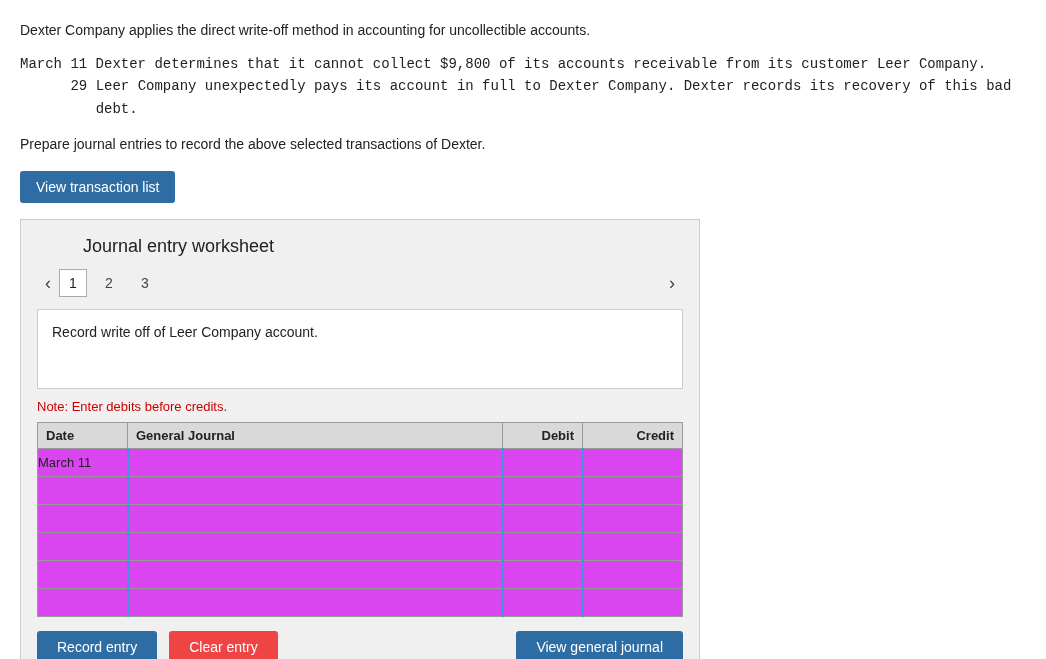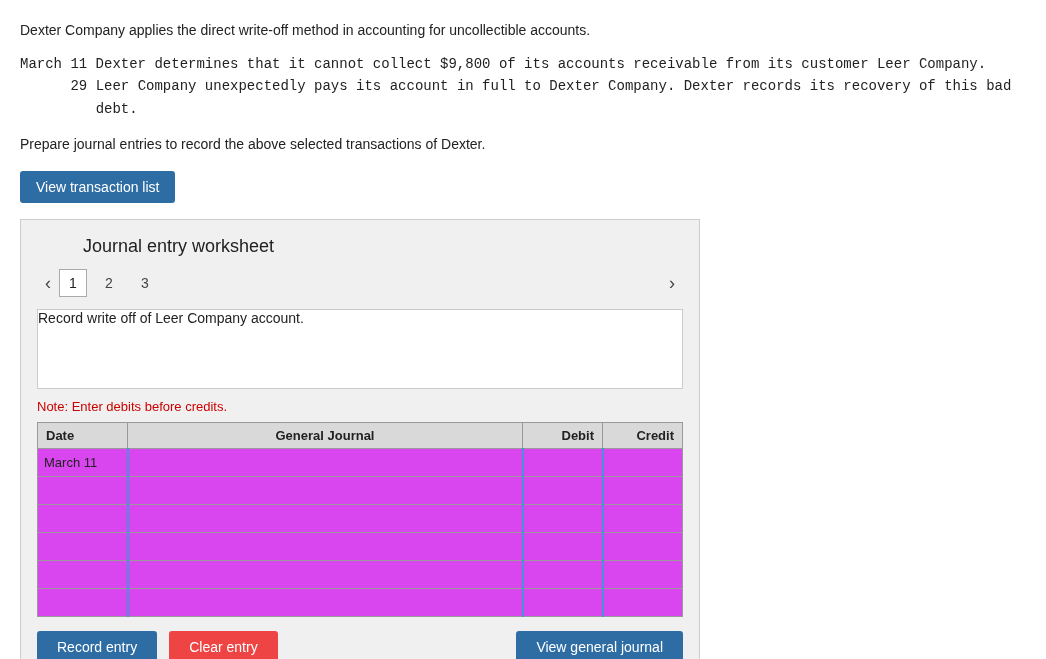--- a/index.html
+++ b/index.html
@@ -83,20 +83,21 @@
       font-size: 14px;
       margin-right: 8px;
       color: #444;
     }
     .chevron-right {
       margin-left: auto;
     }
     .description-box {
       background: #fff;
       border: 1px solid #ccc;
+      padding: 14px;
       min-height: 80px;
       margin-bottom: 10px;
       font-size: 14px;
       color: #222;
     }
     .note-text {
       color: #cc0000;
       font-size: 13px;
       margin-bottom: 8px;
     }
@@ -108,31 +109,30 @@
     }
     .journal-table th {
       background: #d9d9d9;
       border: 1px solid #999;
       padding: 5px 8px;
       font-size: 13px;
       font-weight: bold;
       text-align: right;
     }
     .journal-table th.date-col { text-align: left; width: 90px; }
-    .journal-table th.gj-col { text-align: center; }
+    .journal-table th.gj-col { text-align: left; }
     .journal-table th.debit-col { width: 80px; }
-    .journal-table th.credit-col { width: 80px; }
+    .journal-table th.credit-col { width: 100px; }
     .journal-table td {
       border: 1px solid #999;
       padding: 0;
       height: 28px;
       vertical-align: middle;
     }
     .journal-table td.date-cell {
-      padding-left: 6px;
       font-size: 13px;
       border-right: 2px solid #4a90d9;
     }
     .journal-table td.gj-cell {
       border-right: 2px solid #4a90d9;
     }
     .journal-table td.debit-cell {
       border-right: 2px solid #4a90d9;
     }
     .journal-table td.credit-cell {}

